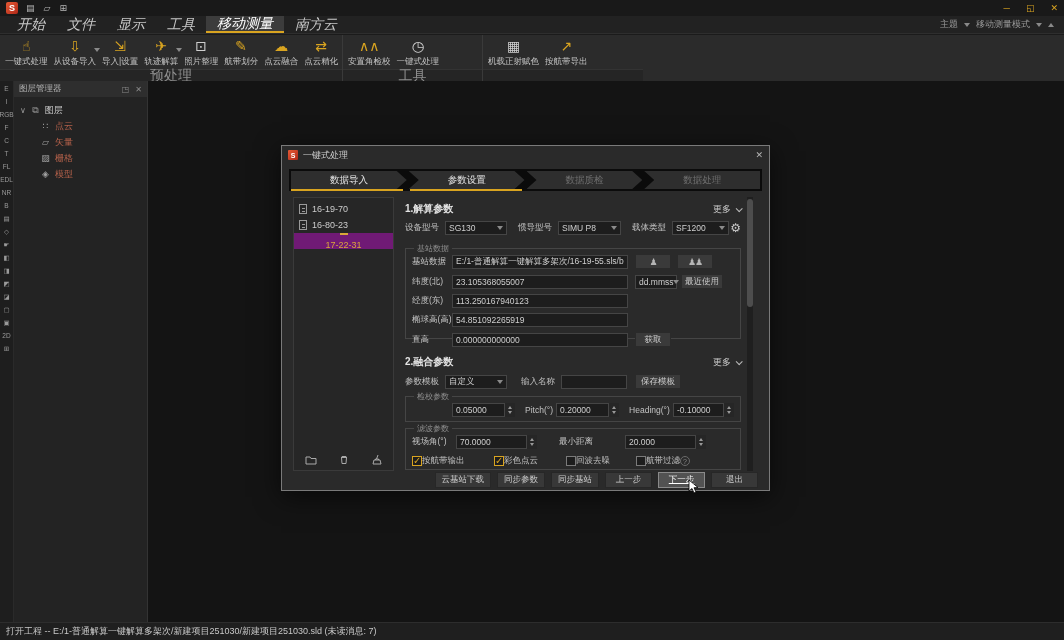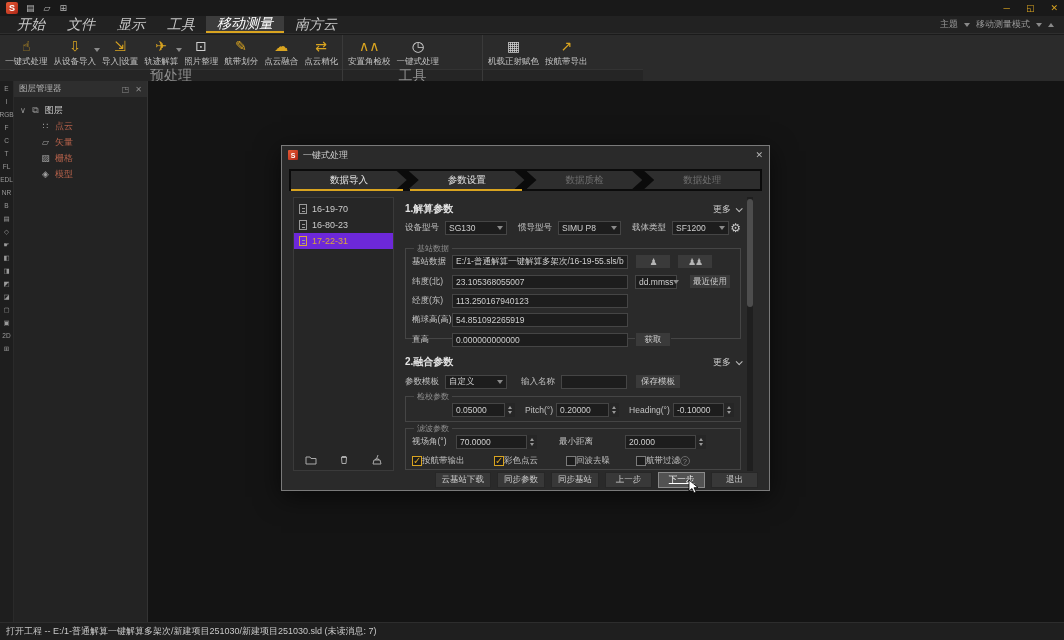--- a/index.html
+++ b/index.html
@@ -66,21 +66,21 @@
   .step.a2 { clip-path:polygon(0 0,calc(100% - 10px) 0,100% 50%,calc(100% - 10px) 100%,0 100%,10px 50%); }
   .step.a3 { clip-path:polygon(0 0,100% 0,100% 100%,0 100%,10px 50%); }
   .step-underline { position:absolute; top:43px; height:2px; background:#d9a420; }
   .su1 { left:9px; width:112px; } .su2 { left:128px; width:112px; }
 
   .file-panel { position:absolute; left:11px; top:51px; width:101px; height:274px; background:#262626; border:1px solid #3a3a3a; }
   .file-item { display:flex; align-items:center; gap:5px; height:16px; padding:0 5px; font-size:9px; color:#cccccc; }
   .file-item .doc { width:8px; height:10px; border:1px solid #9a9a9a; background:
       linear-gradient(#9a9a9a,#9a9a9a) 2px 3px/3px 1px no-repeat,
       linear-gradient(#9a9a9a,#9a9a9a) 2px 6px/3px 1px no-repeat; }
-  .file-item.selected { background:#6d28d9; color:#d9a73a; }
+  .file-item.selected { background:#701a75; color:#d9a73a;flex-direction:column; }
   .file-item.selected .doc { border-color:#d9a73a; }
   .file-tools { position:absolute; left:0; right:0; bottom:4px; display:flex; justify-content:space-around; }
   .ftool svg { display:block; }
 
   .params { position:absolute; left:117px; top:51px; width:348px; height:274px; }
   .sec-head { position:absolute; left:6px; right:6px; display:flex; align-items:center; }
   .sec-title { font-size:10px; font-weight:bold; color:#e3e3e3; }
   .sec-more { margin-left:auto; font-size:9px; color:#c9c9c9; display:flex; align-items:center; gap:5px; }
   .chev-down { display:inline-block; width:5px; height:5px; border-right:1px solid #bbb; border-bottom:1px solid #bbb; transform:rotate(45deg) translateY(-1px); }
 
@@ -375,21 +375,21 @@
               <span class="person">♟♟</span>
             </div>
         </div>
         <div class="frow">
           <span class="lbl">纬度(北)</span>
           <input class="inp" style="width: 176px;" value="23.105368055007">
           <div class="sel" style="width:42px; margin-left:7px;">
             <span>dd.mmss</span>
               <span class="caret-down"></span>
           </div>
-          <div class="dbtn" style="width:42px; margin-left:12px;">最近使用</div>
+          <div class="dbtn" style="width:42px; margin-left:4px;">最近使用</div>
         </div>
         <div class="frow">
           <span class="lbl">经度(东)</span>
           <input class="inp" style="width: 176px;" value="113.250167940123">
         </div>
         <div class="frow">
           <span class="lbl">椭球高(高)</span>
           <input class="inp" style="width: 176px;" value="54.851092265919">
         </div>
         <div class="frow">

